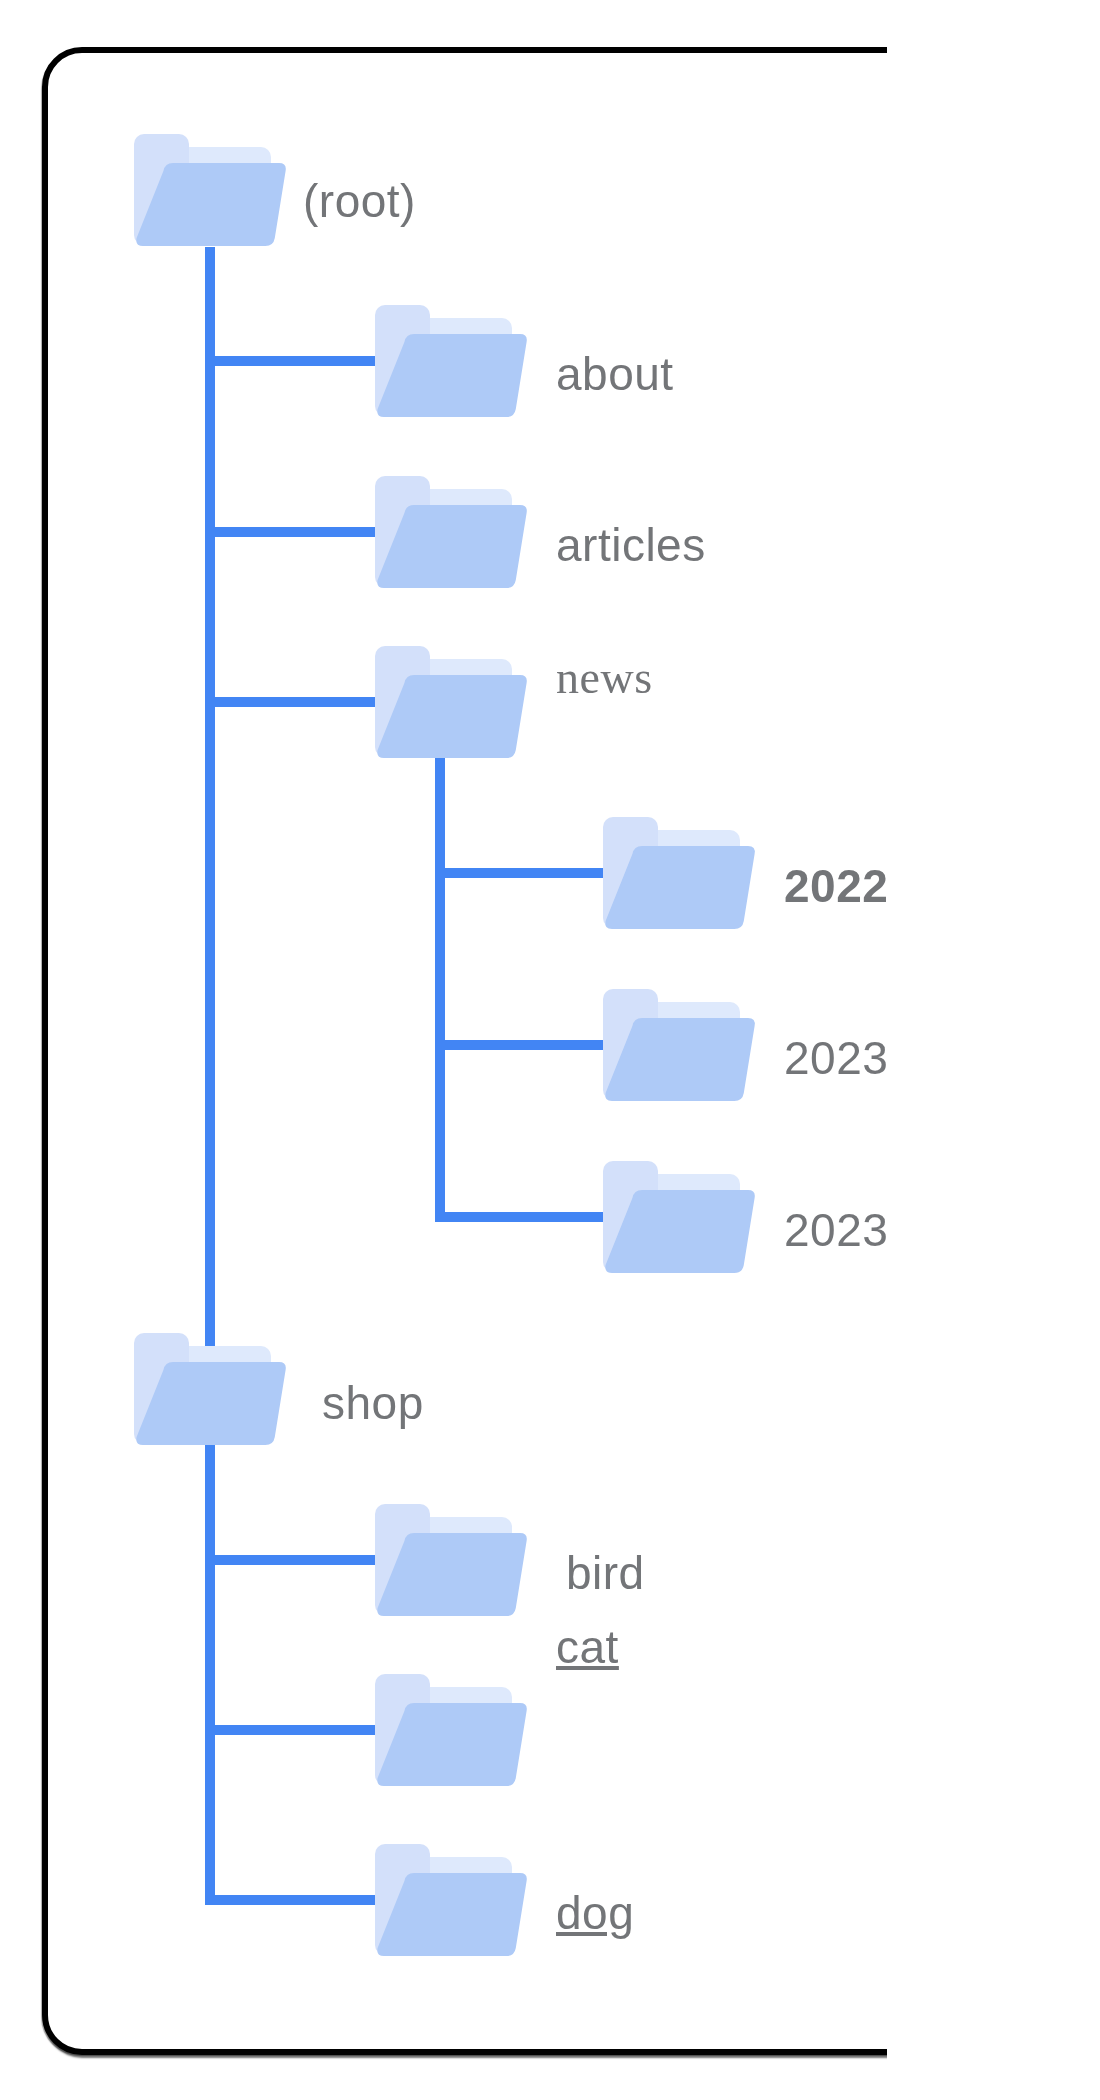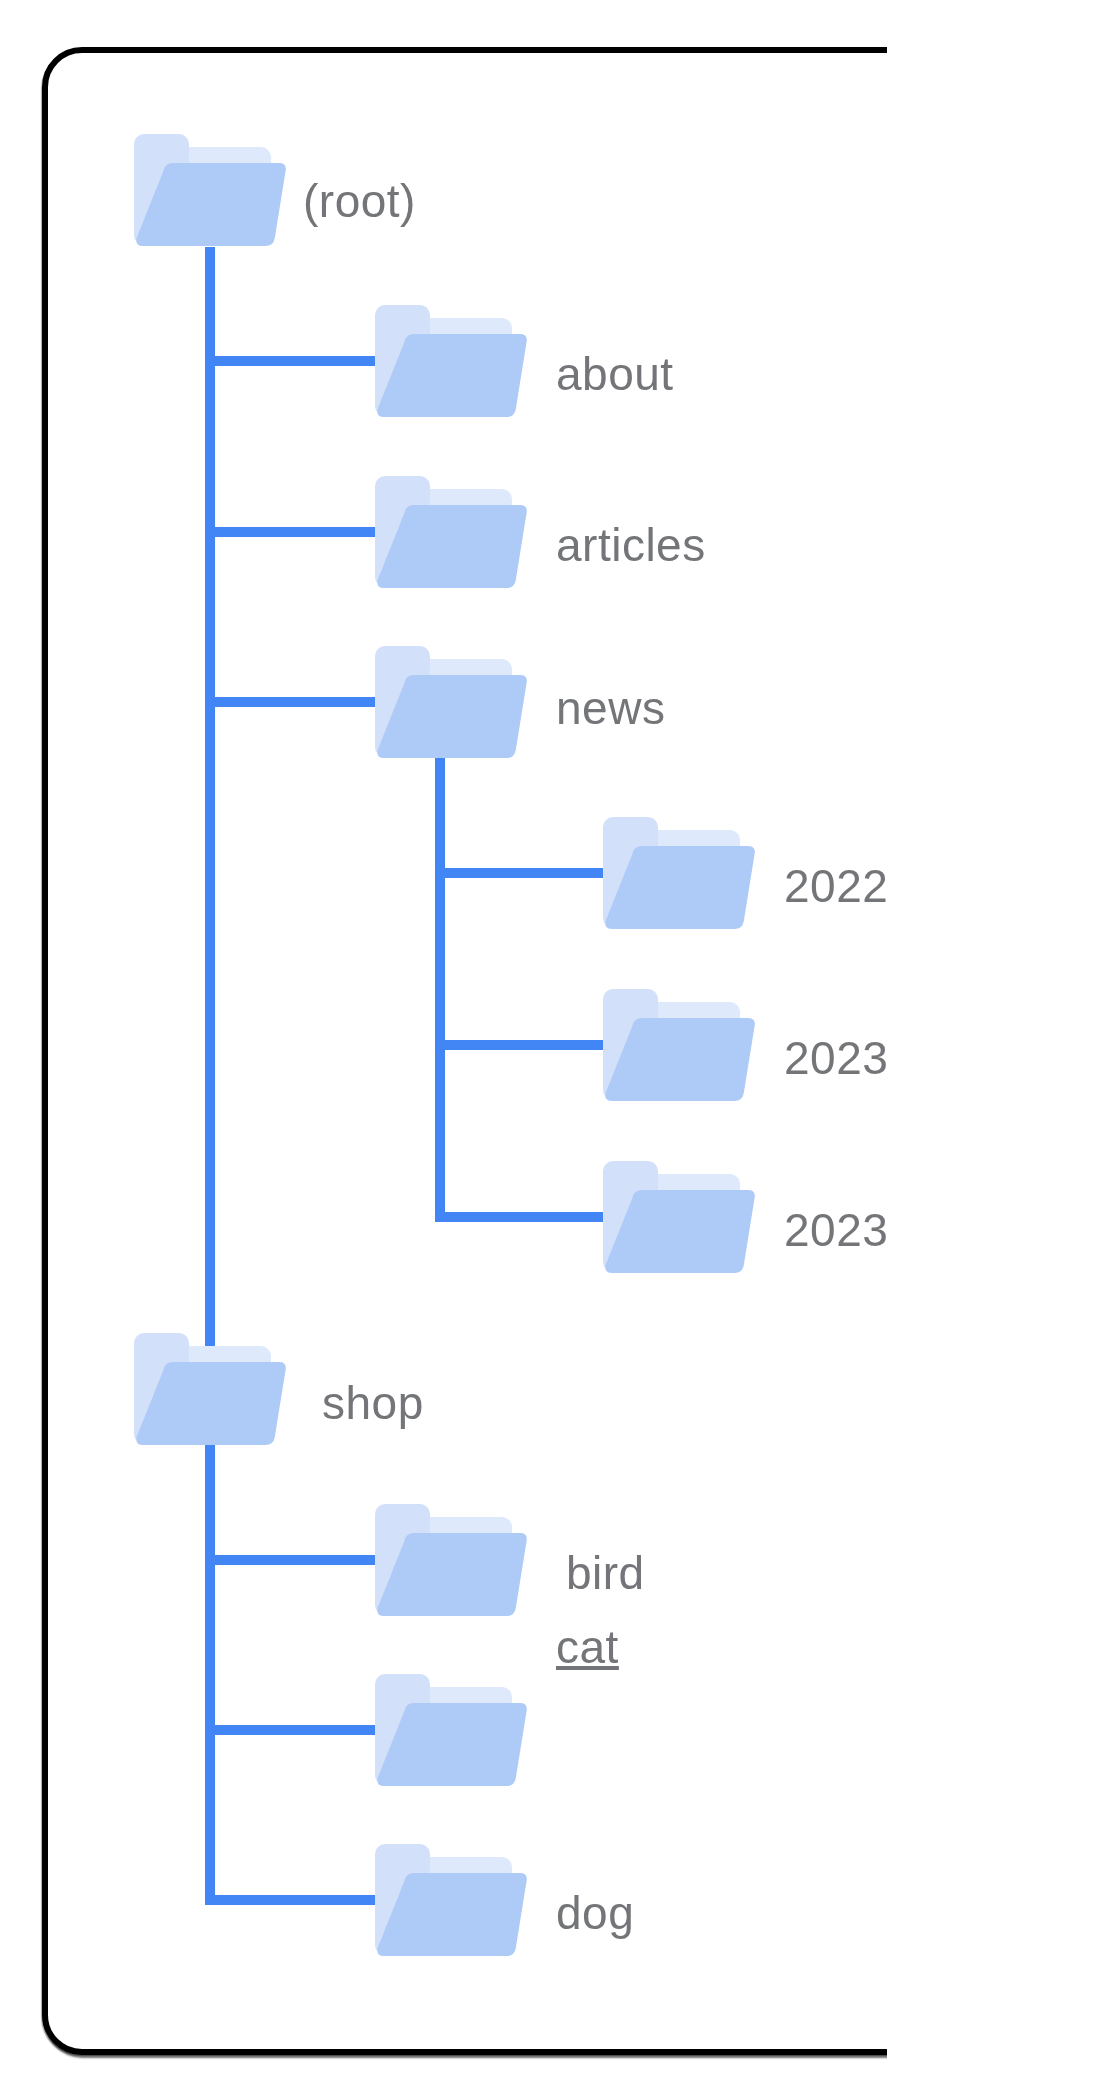--- a/index.html
+++ b/index.html
@@ -81,26 +81,26 @@
   <span class="label" style="left:556px;top:374px;">about</span>
 
   <svg class="folder" style="left:374px;top:475px;">
       <use href="#folder"></use>
     </svg>
   <span class="label" style="left:556px;top:545px;">articles</span>
 
   <svg class="folder" style="left:374px;top:645px;">
       <use href="#folder"></use>
     </svg>
-  <span class="label" style="left:556px;top:708px;">news</span>
+  <span class="label" style="left:556px;top:677px;font-family:Liberation Serif, serif;">news</span>
 
   <svg class="folder" style="left:602px;top:816px;">
       <use href="#folder"></use>
     </svg>
-  <span class="label" style="left:784px;top:886px;">2022</span>
+  <span class="label" style="left:784px;top:886px;font-weight:bold;">2022</span>
 
   <svg class="folder" style="left:602px;top:988px;">
       <use href="#folder"></use>
     </svg>
   <span class="label" style="left:784px;top:1058px;">2023</span>
 
   <svg class="folder" style="left:602px;top:1160px;">
       <use href="#folder"></use>
     </svg>
   <span class="label" style="left:784px;top:1230px;">2023</span>
@@ -116,15 +116,15 @@
   <span class="label" style="left:556px;top:1573px;margin-left:10px;">bird</span>
 
   <svg class="folder" style="left:374px;top:1673px;">
       <use href="#folder"></use>
     </svg>
   <span class="label" style="left:556px;top:1647px;text-decoration:underline;">cat</span>
 
   <svg class="folder" style="left:374px;top:1843px;">
       <use href="#folder"></use>
     </svg>
-  <span class="label" style="left:556px;top:1913px;">dog</span>
+  <span class="label" style="left:556px;top:1913px;text-decoration:underline;">dog</span>
 
 </div>
 
 </body></html>

